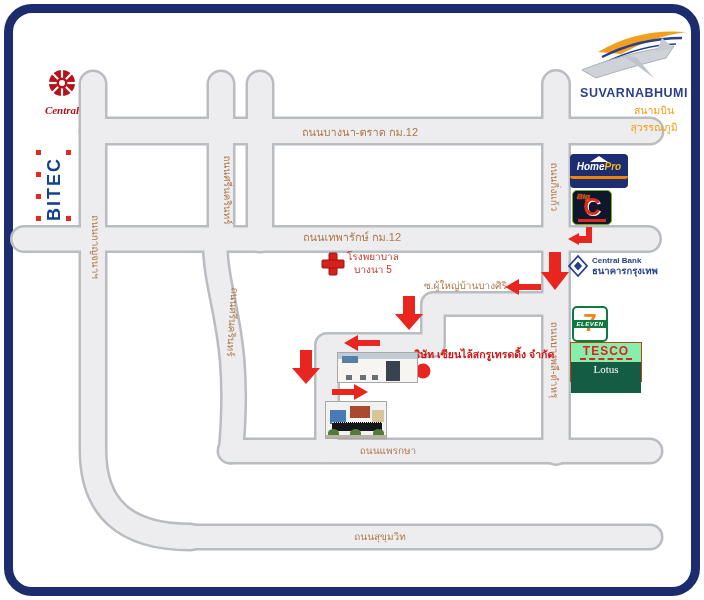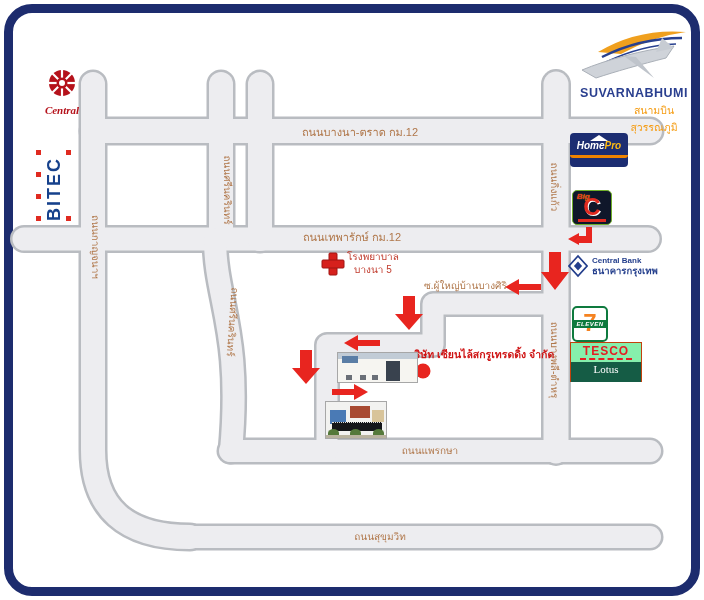--- a/index.html
+++ b/index.html
@@ -22,21 +22,21 @@
   
   .central{position:absolute;left:34px;top:68px;width:56px;text-align:center;}
   .central .txt{color:#b5121b;font-family:"Liberation Serif","DejaVu Serif",serif;font-style:italic;font-size:11px;font-weight:bold;}
   .bitec{position:absolute;left:34px;top:144px;width:40px;height:90px;}
   .bitec .txt{position:absolute;left:50%;top:50%;transform:translate(-50%,-50%) rotate(-90deg);
               color:#16418c;font-size:18px;font-weight:bold;letter-spacing:2px;}
   .bitec i{position:absolute;width:5px;height:5px;background:#e02a20;}
   .suv{position:absolute;left:570px;top:24px;width:128px;text-align:center;}
   .suv .en{color:#2a3f8f;font-size:12.5px;font-weight:bold;letter-spacing:.5px;}
   .suv .th{color:#f59d15;font-size:10.5px;margin-top:2px;padding-left:40px;}
-  .homepro{position:absolute;left:570px;top:133px;width:58px;height:34px;background:#1c2d72;border-radius:4px;text-align:center;}
+  .homepro{position:absolute;left:570px;top:154px;width:58px;height:34px;background:#1c2d72;border-radius:4px;text-align:center;}
   .homepro .roof{width:0;height:0;border-left:9px solid transparent;border-right:9px solid transparent;
                  border-bottom:6px solid #fff;margin:2px auto 0;}
   .homepro .txt{font-size:10px;font-weight:bold;font-style:italic;color:#fff;line-height:1;}
   .homepro .pro{color:#fdb913;}
   .homepro .strip{height:3px;background:#f08300;margin-top:4px;border-radius:0 0 3px 3px;}
   .bigc{position:absolute;left:572px;top:190px;width:38px;height:33px;background:#0f172a;border:1px solid #6fae2a;
         border-radius:5px;text-align:center;overflow:hidden;}
   .bigc .big{position:absolute;left:4px;top:1px;color:#e02a20;font-size:8px;font-weight:bold;font-style:italic;text-shadow:0 0 1px #ffd900;}
   .bigc .c{color:#e02a20;font-size:24px;font-weight:bold;line-height:31px;text-shadow:1px 1px 0 #fff;}
   .bigc .strip{position:absolute;left:5px;right:5px;bottom:2px;height:3px;background:#e02a20;}
@@ -44,21 +44,21 @@
   .bbank .t1{color:#233e8c;font-size:8px;font-weight:bold;line-height:1.2;}
   .bbank .t2{color:#233e8c;font-size:9.5px;font-weight:bold;line-height:1.2;}
   .seven{position:absolute;left:572px;top:306px;width:32px;height:32px;background:#fff;border:2px solid #0e7a3e;
          border-radius:5px;text-align:center;overflow:hidden;}
   .seven .n7{color:#f58220;font-size:24px;font-weight:bold;line-height:30px;}
   .seven .band{position:absolute;left:0;right:0;top:12px;height:8px;background:#0e7a3e;color:#fff;
                font-size:6px;font-weight:bold;font-style:italic;line-height:8px;letter-spacing:.5px;}
   .tesco{position:absolute;left:570px;top:342px;width:70px;height:38px;background:#86efac;border:1px solid #c2410c;text-align:center;}
   .tesco .t{color:#e31e24;font-size:12px;font-weight:bold;letter-spacing:1px;line-height:1.1;margin-top:2px;}
   .tesco .dash{border-bottom:2px dashed #e31e24;width:52px;margin:0 auto 2px;}
-  .tesco .lotus{background:#155c45;color:#fff;height:20px;font-family:"Liberation Serif","DejaVu Serif",serif;
+  .tesco .lotus{background:#155c45;color:#fff;height:31px;font-family:"Liberation Serif","DejaVu Serif",serif;
                 font-size:11px;line-height:15px;text-align:center;}
   
   .photo{position:absolute;border:1px solid #a7a7a7;box-sizing:border-box;}
   .b1{left:337px;top:352px;width:81px;height:31px;background:#f6f5f1;}
   .b1 .sky{position:absolute;left:0;top:0;right:0;height:6px;background:#c2ccd6;}
   .b1 .sign{position:absolute;left:4px;top:3px;width:16px;height:7px;background:#5b7ea6;}
   .b1 .door{position:absolute;left:48px;top:8px;width:14px;height:20px;background:#39424e;}
   .b1 .w1,.b1 .w2,.b1 .w3{position:absolute;bottom:2px;width:6px;height:5px;background:#6a6f77;}
   .b1 .w1{left:8px;} .b1 .w2{left:22px;} .b1 .w3{left:34px;}
   .b2{left:325px;top:401px;width:62px;height:38px;background:#f2f2f0;}
@@ -117,21 +117,21 @@
     <circle cx="423" cy="371" r="7.5" fill="#e8251f"></circle>
   </svg>
 
   <div class="lbl" style="left:360px;top:132px;">ถนนบางนา-ตราด กม.12</div>
   <div class="lbl" style="left:352px;top:237px;">ถนนเทพารักษ์ กม.12</div>
   <div class="lbl sm r90" style="left:95px;top:247px;">ถนนกาญจนาฯ</div>
   <div class="lbl sm r90" style="left:227px;top:190px;">ถนนศรีนครินทร์</div>
   <div class="lbl sm r94" style="left:232px;top:322px;">ถนนศรีนครินทร์</div>
   <div class="lbl sm r90" style="left:554px;top:187px;">ถนนกิ่งแก้ว</div>
   <div class="lbl sm r90" style="left:554px;top:360px;">ถนนบางพลี-ตำหรุ</div>
-  <div class="lbl sm" style="left:388px;top:451px;margin-left:42px;">ถนนแพรกษา</div>
+  <div class="lbl sm" style="left:388px;top:451px;">ถนนแพรกษา</div>
   <div class="lbl sm" style="left:380px;top:537px;">ถนนสุขุมวิท</div>
   <div class="soi-lbl">ซ.ผู้ใหญ่บ้านบางศิริ</div>
 
   <div class="hospital">
     <div>โรงพยาบาล</div>
     <div class="l2">บางนา 5</div>
   </div>
 
   <div class="company">บริษัท เซียนไล้สกรูเทรดดิ้ง จำกัด</div>
 

